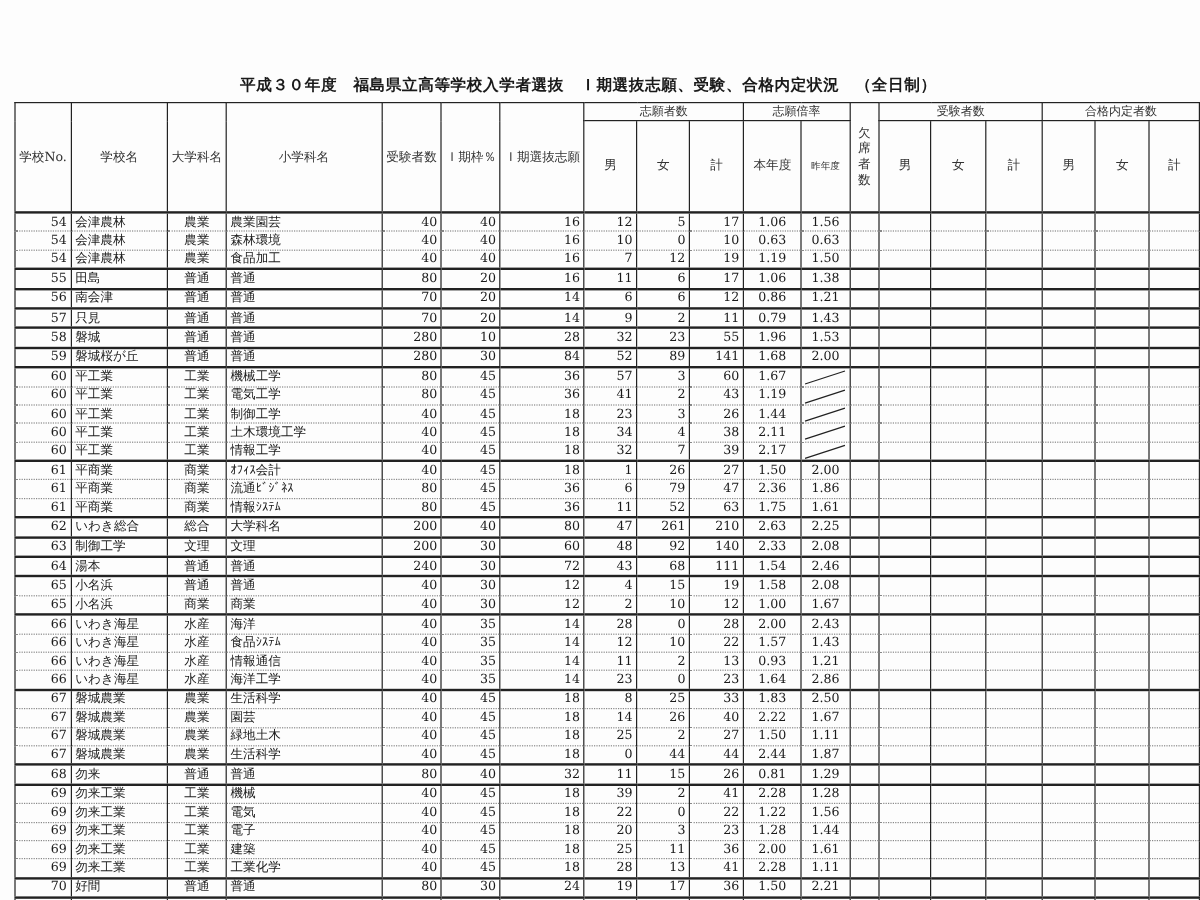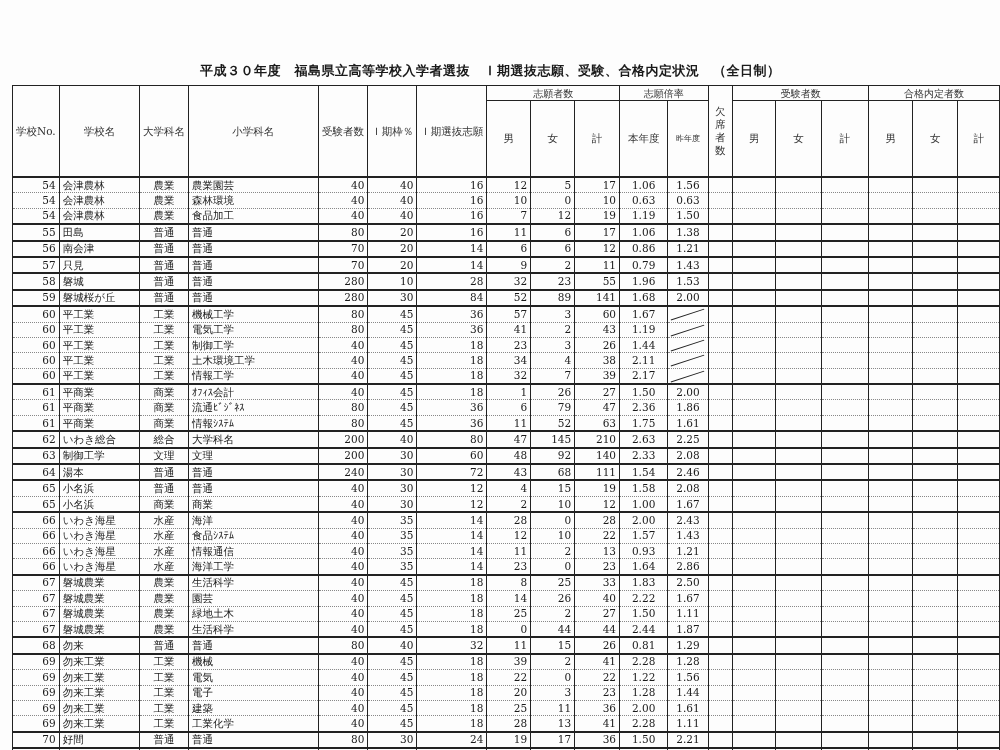--- a/index.html
+++ b/index.html
@@ -438,21 +438,21 @@
       </tr>
       <tr class="gstart">
         <td class="num">62</td>
         <td class="">いわき総合</td>
         <td class="ctr">総合</td>
         <td class="">大学科名</td>
         <td class="num">200</td>
         <td class="num">40</td>
         <td class="num">80</td>
         <td class="num">47</td>
-        <td class="num dotl">145</td>
+        <td class="num dotl">261</td>
         <td class="num">210</td>
         <td class="ctr">2.63</td>
         <td class="ctr">2.25</td>
         <td></td>
         <td></td>
         <td class="dotl"></td>
         <td></td>
         <td></td>
         <td class="dotl"></td>
         <td></td>

